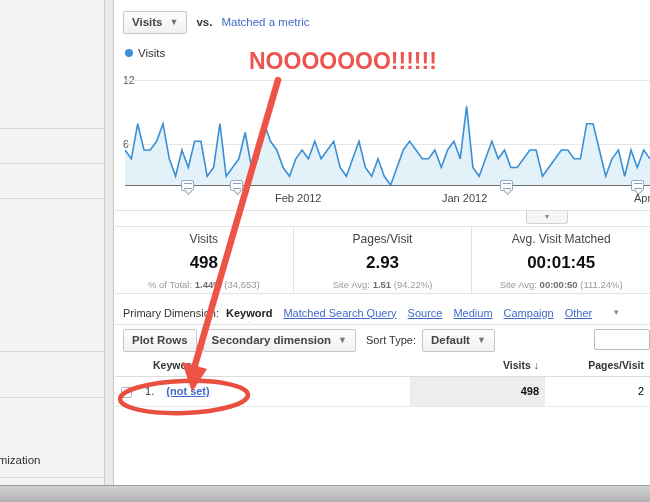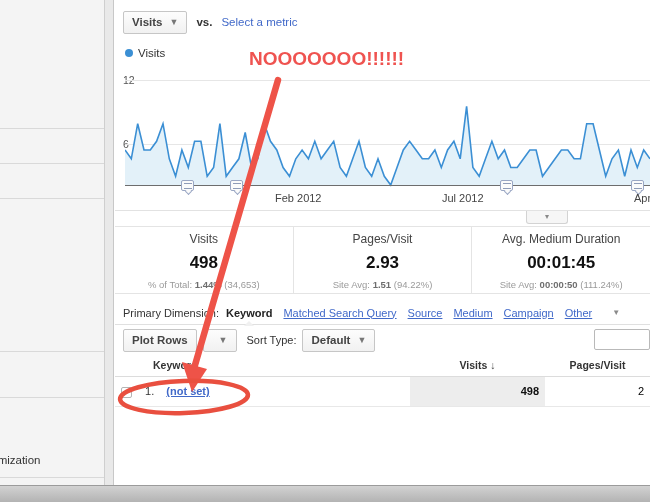--- a/index.html
+++ b/index.html
@@ -231,20 +231,21 @@
     background: #fff;
   }
 
   
   .tbl { width: 100%; border-collapse: collapse; }
   .tbl thead th {
     font-size: 10.5px; color: #333;
     font-weight: bold;
     padding: 4px 6px 5px 6px;
     border-bottom: 1px solid #dcdcdc;
+    text-align: right;
     white-space: nowrap;
   }
   .tbl thead th.col-kw {
     text-align: left;
     padding-left: 38px;
   }
   .sort-arrow { color: #555; font-weight: normal; padding-left: 3px; }
   .tbl tbody td {
     font-size: 11px;
     padding: 8px 6px;
@@ -268,21 +269,21 @@
 
   
   .overlay {
     position: absolute; left: 0; top: 0;
     width: 650px; height: 502px;
     pointer-events: none;
   }
   .shout {
     position: absolute;
     left: 249px; top: 48px;
-    font-size: 19px;
+    font-size: 23px;
     font-weight: bold;
     color: #ef5350;
     letter-spacing: 0px;
     white-space: nowrap;
     font-family: "Liberation Sans", sans-serif;
   }
 
   
   .win-bottom {
     position: absolute; left: 0; top: 485px;
@@ -335,21 +336,21 @@
   <div class="sidebar-outer-edge"></div>
 
   <div class="main">
 
     <div class="metric-row">
       <div class="btn">
         <span>Visits</span>
         <span class="caret">▼</span>
       </div>
       <span class="vs-label">vs.</span>
-      <a class="link" href="#">Select a metric</a>
+      <a class="link" href="#">Matched a metric</a>
     </div>
 
     <div class="legend">
       <span class="legend-dot"></span>
       <span class="legend-label">Visits</span>
     </div>
 
     <div class="chart-wrap">
       <div class="chart-y-top">12</div>
       <div class="chart-y-mid">6</div>
@@ -363,21 +364,21 @@
 
       <div class="chart-baseline"></div>
 
       <div class="ann-marker" style="left:66px"></div>
       <div class="ann-marker" style="left:115px"></div>
       <div class="ann-marker" style="left:385px"></div>
       <div class="ann-marker" style="left:516px"></div>
 
       <div class="x-labels">
         <span class="x-label" style="left:160px">Feb 2012</span>
-        <span class="x-label" style="left:327px">Jul 2012</span>
+        <span class="x-label" style="left:327px">Jan 2012</span>
         <span class="x-label" style="left:519px">Apr</span>
       </div>
 
       <div class="chart-bottom-rule"></div>
       <div class="collapse-tab">▾</div>
     </div>
 
     <div class="summary">
       <div class="summary-card">
         <div class="sc-title">Visits</div>
@@ -391,21 +392,21 @@
       <div class="summary-card">
         <div class="sc-title">Pages/Visit</div>
         <div class="sc-value">2.93</div>
         <div class="sc-sub">
           <span>Site Avg:</span>
           <b>1.51</b>
           <span>(94.22%)</span>
         </div>
       </div>
       <div class="summary-card">
-        <div class="sc-title">Avg. Medium Duration</div>
+        <div class="sc-title">Avg. Visit Matched</div>
         <div class="sc-value">00:01:45</div>
         <div class="sc-sub">
           <span>Site Avg:</span>
           <b>00:00:50</b>
           <span>(111.24%)</span>
         </div>
       </div>
     </div>
 
     <div class="dim-bar">
@@ -417,20 +418,21 @@
       <a class="dim-link" href="#">Campaign</a>
       <a class="dim-link other" href="#">Other</a>
       <span class="dim-caret">▼</span>
     </div>
 
     <div class="toolbar">
       <div class="btn">
         <span>Plot Rows</span>
       </div>
       <div class="btn">
+        <span>Secondary dimension</span>
         <span class="caret">▼</span>
       </div>
       <span class="sort-label">Sort Type:</span>
       <div class="btn">
         <span>Default</span>
         <span class="caret">▼</span>
       </div>
       <div class="search-box"></div>
     </div>
 

